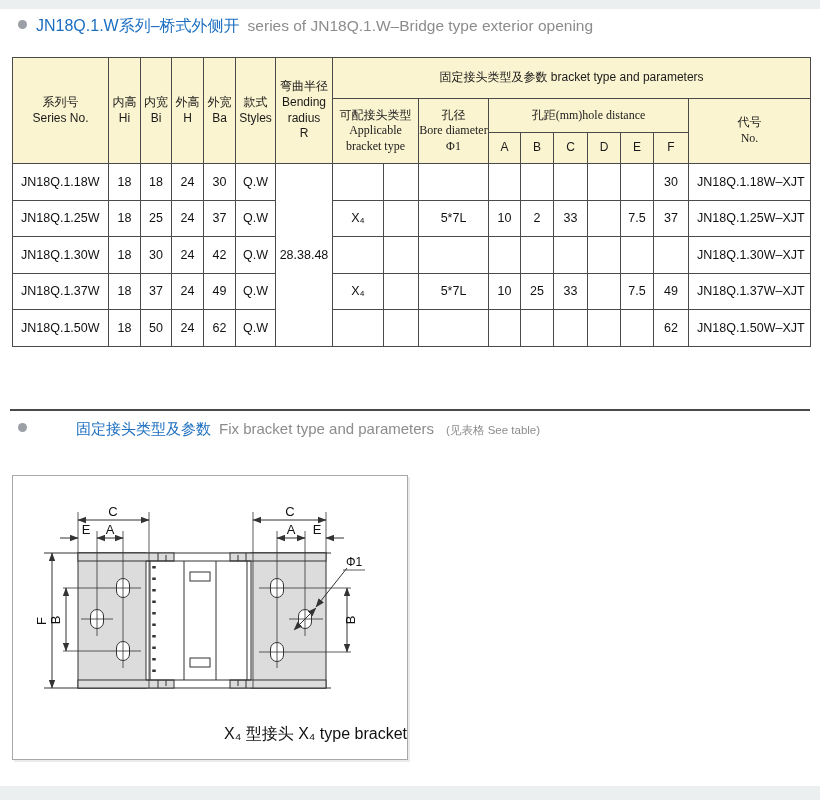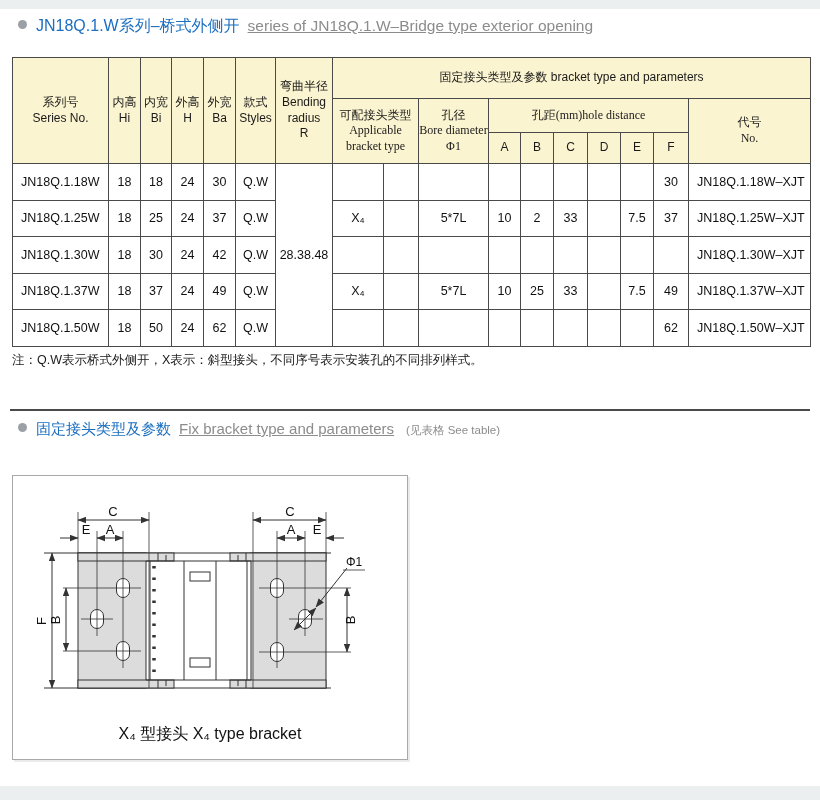--- a/index.html
+++ b/index.html
@@ -6,42 +6,42 @@
   body{
     width:820px;height:800px;position:relative;overflow:hidden;background:#ffffff;
     font-family:"Liberation Sans","DejaVu Sans",sans-serif;color:#111;
   }
   .strip{position:absolute;left:0;width:820px;background:#ECEFF0;}
   .strip.top{top:0;height:9px;}
   .strip.bottom{top:786px;height:14px;}
   .bullet{display:inline-block;width:9px;height:9px;border-radius:50%;background:#9aa0a6;margin-right:9px;vertical-align:2px;}
   .sec-title{position:absolute;left:18px;white-space:nowrap;}
   .sec-title .zh{color:#1C6FC0;font-weight:normal;font-size:16px;}
-  .sec-title .en{color:#8C8C8C;font-size:15.5px;margin-left:8px;text-decoration:underline;}
+  .sec-title .en{color:#8C8C8C;font-size:15.5px;margin-left:8px;}
   .sec-title .hint{color:#8C8C8C;font-size:11.5px;margin-left:12px;margin-top:27px;}
   #title1{top:16px;}
   #title2{top:420px;}
-  #title2 .zh{font-size:15px;}
+  #title2 .zh{font-size:15px;margin-left:40px;}
   #title2 .en{font-size:15px;}
 
   #spec-table{position:absolute;left:12px;top:57px;border-collapse:collapse;table-layout:fixed;width:798px;}
   #spec-table td,#spec-table th{border:1px solid #4a4a4a;text-align:center;vertical-align:middle;padding:0;overflow:hidden;}
   #spec-table thead th{background:#FBF4D0;font-weight:normal;font-size:12px;color:#1a1a1a;line-height:1.3;}
   #spec-table tr.h1{height:41px;}
   #spec-table tr.h2{height:34px;font-family:Liberation Serif, serif;}
   #spec-table tr.h3{height:31px;}
   #spec-table tbody td{font-size:12.5px;height:35.5px;background:#fff;color:#111;}
   #spec-table tbody td.series,#spec-table tbody td.no-col{text-align:left;padding-left:8px;margin-left:12px;}
 
   #notes{position:absolute;left:12px;top:351px;font-size:12.5px;line-height:19px;color:#1a1a1a;}
   #divider{position:absolute;left:10px;top:409px;width:800px;height:2px;background:#4a4a4a;}
 
   #panel{position:absolute;left:12px;top:475px;width:394px;height:283px;background:#fff;border:1px solid #a8a8a8;box-shadow:2px 2px 0 rgba(0,0,0,0.08);}
   #panel svg{position:absolute;left:0;top:0;}
-  #caption{position:absolute;left:0;bottom:14px;width:100%;text-align:center;font-size:16px;color:#111;}
+  #caption{position:absolute;left:0;bottom:14px;width:100%;text-align:right;font-size:16px;color:#111;}
   svg text{font-family:"Liberation Sans","DejaVu Sans",sans-serif;fill:#111;}
 </style>
 </head>
 <body>
 
 <div class="strip top"></div>
 
 <div class="sec-title" id="title1">
   <span class="bullet"></span><span class="zh">JN18Q.1.W系列–桥式外侧开</span><span class="en">series of JN18Q.1.W–Bridge type exterior opening</span>
 </div>
@@ -215,21 +215,20 @@
         <td></td>
         <td></td>
         <td></td>
         <td>62</td>
         <td class="no-col">JN18Q.1.50W–XJT</td>
       </tr>
     </tbody>
 </table>
 
 <div id="notes">
-  <div>注：Q.W表示桥式外侧开，X表示：斜型接头，不同序号表示安装孔的不同排列样式。</div>
 </div>
 
 <div id="divider"></div>
 
 <div class="sec-title" id="title2">
   <span class="bullet"></span><span class="zh">固定接头类型及参数</span><span class="en">Fix bracket type and parameters</span><span class="hint">(见表格 See table)</span>
 </div>
 
 <div id="panel">
   <svg width="394" height="240" viewBox="0 0 394 240">

